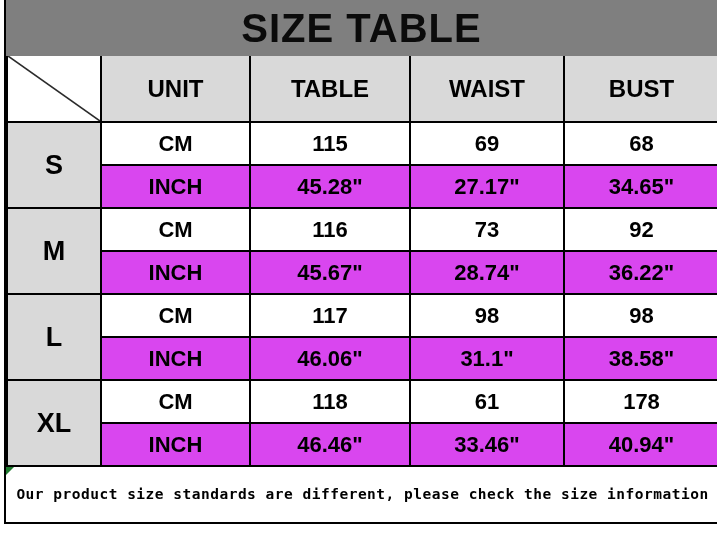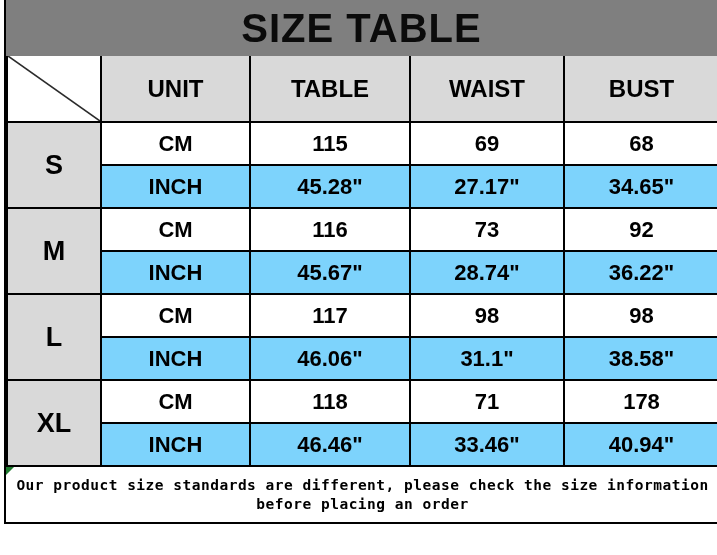--- a/index.html
+++ b/index.html
@@ -61,21 +61,21 @@
   .diag-cell {
     background: #ffffff;
     position: relative;
     padding: 0;
   }
   .diag-cell svg { position: absolute; inset: 0; width: 100%; height: 100%; display: block; }
 
   tr.data-row { height: 43px; }
   tr.data-row td { font-size: 22px; }
   tr.data-row.cm td   { background: #ffffff; }
-  tr.data-row.inch td { background: #7dd3fc; }
+  tr.data-row.inch td { background: #d946ef; }
   th.size-label {
     background: #d9d9d9;
     font-size: 27px;
   }
   
   .footer-note {
     position: relative;
     width: 713px;
     height: 57px;
     background: #ffffff;
@@ -168,31 +168,30 @@
       <td>INCH</td>
       <td>46.06"</td>
       <td>31.1"</td>
       <td>38.58"</td>
     </tr>
 
     <tr class="data-row cm">
       <th class="size-label" rowspan="2">XL</th>
       <td>CM</td>
       <td>118</td>
-      <td>71</td>
+      <td>61</td>
       <td>178</td>
     </tr>
     <tr class="data-row inch">
       <td>INCH</td>
       <td>46.46"</td>
       <td>33.46"</td>
       <td>40.94"</td>
     </tr>
   </tbody>
     </table>
 
   <div class="footer-note">
     <span class="corner-flag"></span>
     <div>Our product size standards are different, please check the size information</div>
-    <div>before placing an order</div>
   </div>
 
 </div>
 
 </body></html>

